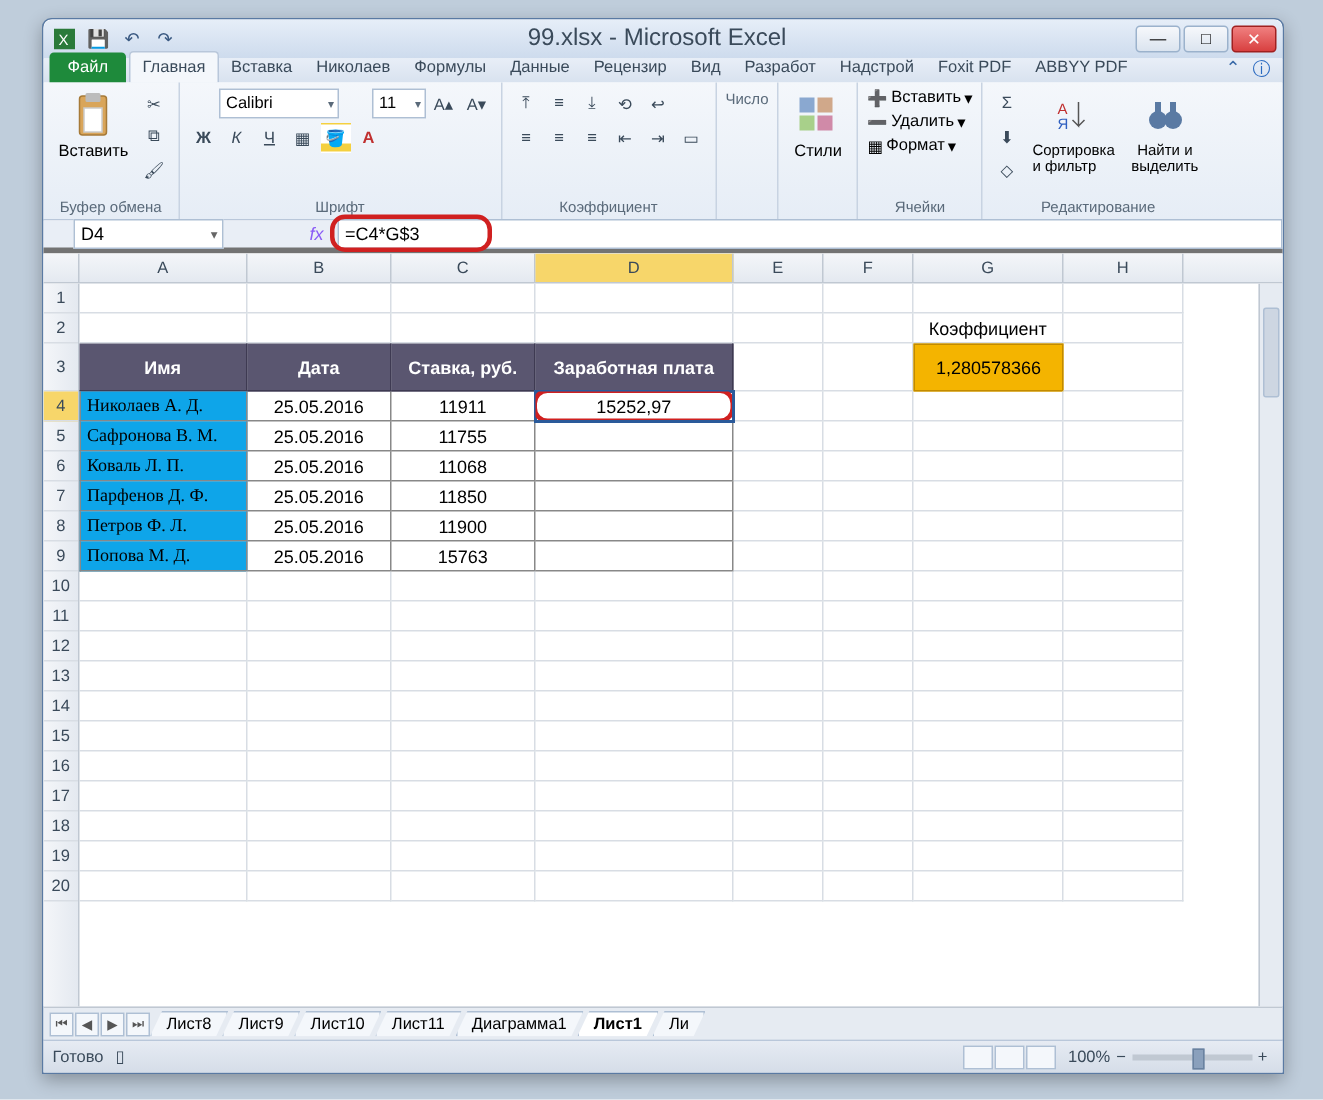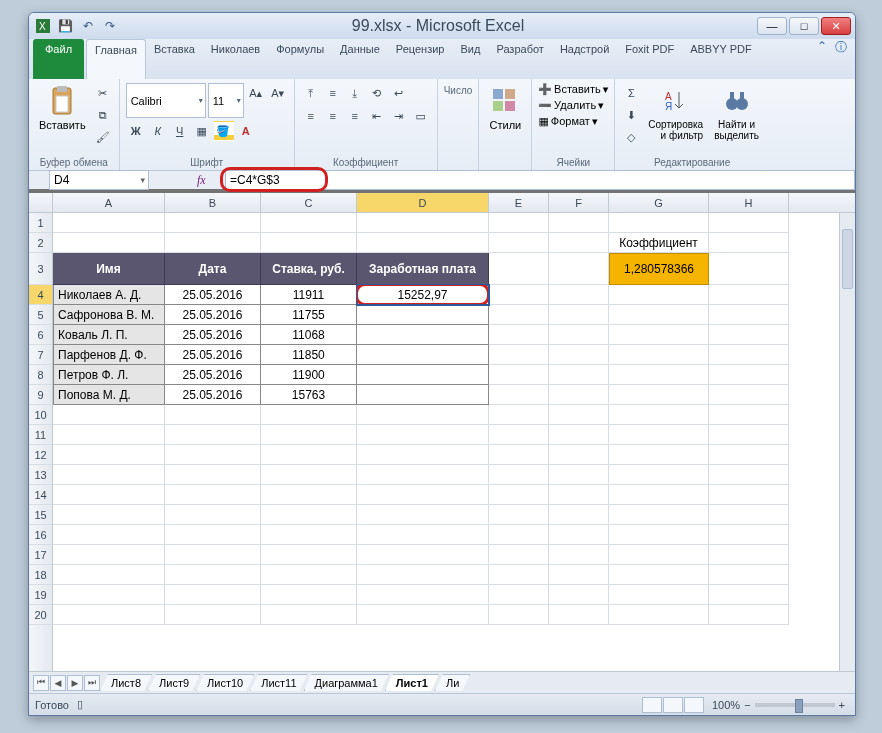--- a/index.html
+++ b/index.html
@@ -10,44 +10,44 @@
 .titlebar { height: 26px; background: linear-gradient(#e6eef8,#cddbed); border-radius: 6px 6px 0 0; display: flex; align-items: center; padding: 0 4px; }
 .titlebar .sys { width: 20px; height: 20px; display:flex; align-items:center; justify-content:center; }
 .titlebar .qat { display:flex; gap:4px; margin-left:4px; }
 .titlebar .qat span { width:18px; height:18px; display:flex; align-items:center; justify-content:center; font-size:12px; color:#3b5a82; }
 .titlebar .title { flex:1; text-align:center; font-size:16px; color:#3a4a5a; }
 .winbtns { display:flex; gap:2px; }
 .winbtn { width:30px; height:18px; background:linear-gradient(#f6f8fb,#dbe4ef); border:1px solid #9bb2cc; border-radius:3px; font-size:11px; display:flex; align-items:center; justify-content:center; }
 .winbtn.close { background:linear-gradient(#f08080,#d84040); color:#fff; border-color:#a02020; }
 
 
-.ribbontabs { height:40px; background:linear-gradient(#e8eef7,#d8e2ef); display:flex; padding-left:4px; font-size:11px; }
+.ribbontabs { height:16px; background:linear-gradient(#e8eef7,#d8e2ef); display:flex; align-items:flex-end; padding-left:4px; font-size:11px; }
 .filetab { background:#1e8a3b; color:#fff; padding:4px 12px; border-radius:3px 3px 0 0; margin-right:2px; }
 .rtab { padding:4px 8px; color:#3a4a5a; cursor:default; }
 .rtab.active { background:#f4f7fb; border:1px solid #b9c7da; border-bottom:none; border-radius:3px 3px 0 0; }
 .ribbonhelp { margin-left:auto; display:flex; gap:8px; padding-right:8px; color:#3a6aa8; font-size:12px; }
 
 
 .ribbon { height:92px; background:linear-gradient(#f4f7fb,#e6edf6); border-bottom:1px solid #b9c7da; display:flex; font-size:11px; }
 .rgroup { border-right:1px solid #c8d3e2; padding:4px 6px 2px; display:flex; flex-direction:column; }
 .rgroup .body { flex:1; display:flex; gap:3px; align-items:flex-start; }
 .rgroup .label { text-align:center; color:#5a6a7a; font-size:10px; padding-top:2px; }
 .bigbtn { display:flex; flex-direction:column; align-items:center; gap:2px; padding:2px 4px; }
 .bigbtn .ico { width:32px; height:32px; display:flex; align-items:center; justify-content:center; }
 .smallrow { display:flex; gap:2px; }
 .smallbtn { width:20px; height:20px; border:1px solid transparent; display:flex; align-items:center; justify-content:center; font-size:11px; color:#3a4a5a; }
-.combo { height:35px; border:1px solid #aebfd4; background:#fff; font-size:11px; padding:0 14px 0 4px; position:relative; display:flex; align-items:center; }
+.combo { height:20px; border:1px solid #aebfd4; background:#fff; font-size:11px; padding:0 14px 0 4px; position:relative; display:flex; align-items:center;margin-left:20px; }
 .combo::after { content:"▾"; position:absolute; right:2px; font-size:8px; color:#5a6a7a; }
 .stackcol { display:flex; flex-direction:column; gap:2px; }
 
 
 .fbarrow { height:22px; border-bottom:4px solid #737373; display:flex; align-items:center; background:#e9eef6; font-size:12px; }
 .namebox { width:100px; height:20px; background:#fff; border:1px solid #aebfd4; margin-left:20px; padding:0 4px; display:flex; align-items:center; position:relative; }
 .namebox::after { content:"▾"; position:absolute; right:3px; font-size:9px; color:#666; }
-.fxsym { width:28px; text-align:left; font-style:italic; color:#701a75; font-size:12px; margin-left:48px;font-family:Liberation Serif, serif; }
+.fxsym { width:28px; text-align:center; font-style:italic; color:#8b5cf6; font-size:12px; margin-left:48px; }
 .formulabar { flex:1; height:20px; background:#fff; border:1px solid #aebfd4; padding:0 4px; display:flex; align-items:center; position:relative; }
 .redov1 { position:absolute; border:3px solid #d02020; border-radius:10px; pointer-events:none; }
 
 
 .gridwrap { flex:1; display:flex; flex-direction:column; background:#fff; overflow:hidden; }
 .colheads { height:20px; display:flex; border-bottom:1px solid #c0c8d2; background:linear-gradient(#f4f6f9,#e4e9f0); }
 .rowheadspacer { width:24px; border-right:1px solid #c0c8d2; }
 .ch { border-right:1px solid #c0c8d2; text-align:center; font-size:11px; color:#3a4a5a; line-height:20px; }
 .ch.sel { background:#f7d66a; }
 .cA{width:112px}.cB{width:96px}.cC{width:96px}.cD{width:132px}.cE{width:60px}.cF{width:60px}.cG{width:100px}.cH{width:80px}
@@ -59,21 +59,21 @@
 .rn.tall { height:32px; line-height:32px; }
 .cells { position:relative; flex:1; }
 .row { display:flex; height:20px; }
 .row.tall { height:32px; }
 .cell { border-right:1px solid #d8dde4; border-bottom:1px solid #d8dde4; font-size:12px; padding:0 4px; display:flex; align-items:center; overflow:hidden; }
 .cell.cA{width:112px}.cell.cB{width:96px}.cell.cC{width:96px}.cell.cD{width:132px}.cell.cE{width:60px}.cell.cF{width:60px}.cell.cG{width:100px}.cell.cH{width:80px}
 .cell.center{justify-content:center}
 
 
 .hdr { background:#5a5670; color:#fff; font-weight:bold; justify-content:center; border-right:1px solid #3e3a52; border-bottom:1px solid #3e3a52; }
-.namecol { background:#e5e5e5; border:1px solid #888; border-top:none; }
+.namecol { background:#0ea5e9; border:1px solid #888; border-top:none;font-family:Liberation Serif, serif; }
 .datacell { border:1px solid #888; border-top:none; border-left:none; }
 
 .coef-label { justify-content:center; }
 .coef-val { background:#f4b400; justify-content:center; border:1px solid #c28b00; }
 
 .selcell { outline:2px solid #2a5a9a; outline-offset:-1px; }
 
 
 .sheettabs { height:22px; background:#e6ebf2; border-top:1px solid #c0c8d2; display:flex; align-items:center; font-size:11px; }
 .navsheet { display:flex; gap:1px; padding:0 4px; }
@@ -245,21 +245,21 @@
           <span class="smallbtn">◇</span>
         </div>
         <div class="bigbtn">
           <div class="ico">
               <svg width="26" height="26">
                 <text x="2" y="12" font-size="10" fill="#c03030">А</text>
                 <text x="2" y="22" font-size="10" fill="#3060c0">Я</text>
                 <path d="M16 4 L16 20 L12 16 M16 20 L20 16" stroke="#555" fill="none"></path>
               </svg>
             </div>
-          <span style="white-space:pre;text-align:right;font-size:10px;line-height:11px">Сортировка
+          <span style="white-space:pre;text-align:left;font-size:10px;line-height:11px">Сортировка
 и фильтр</span>
         </div>
         <div class="bigbtn">
           <div class="ico">
               <svg width="26" height="26">
                 <circle cx="8" cy="16" r="6" fill="#5a7aa3"></circle>
                 <circle cx="18" cy="16" r="6" fill="#5a7aa3"></circle>
                 <rect x="6" y="4" width="4" height="8" fill="#5a7aa3"></rect>
                 <rect x="16" y="4" width="4" height="8" fill="#5a7aa3"></rect>
               </svg>

